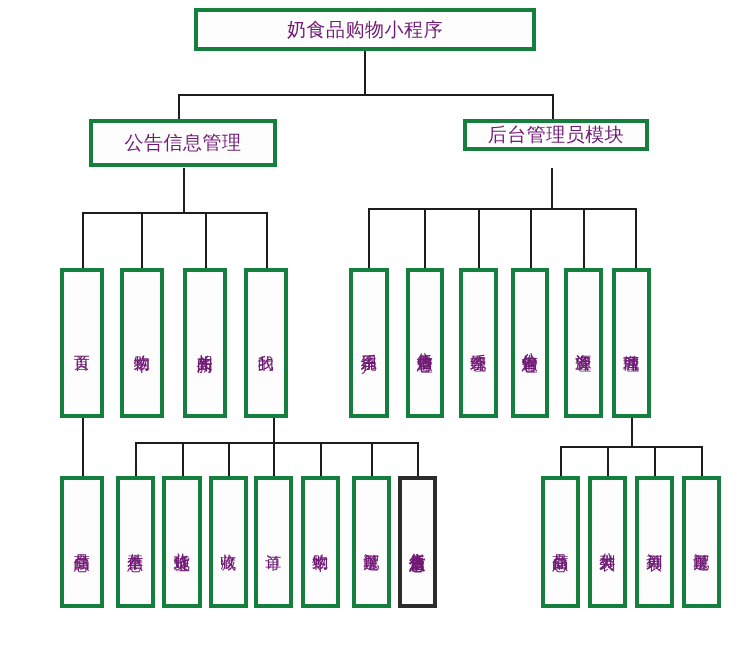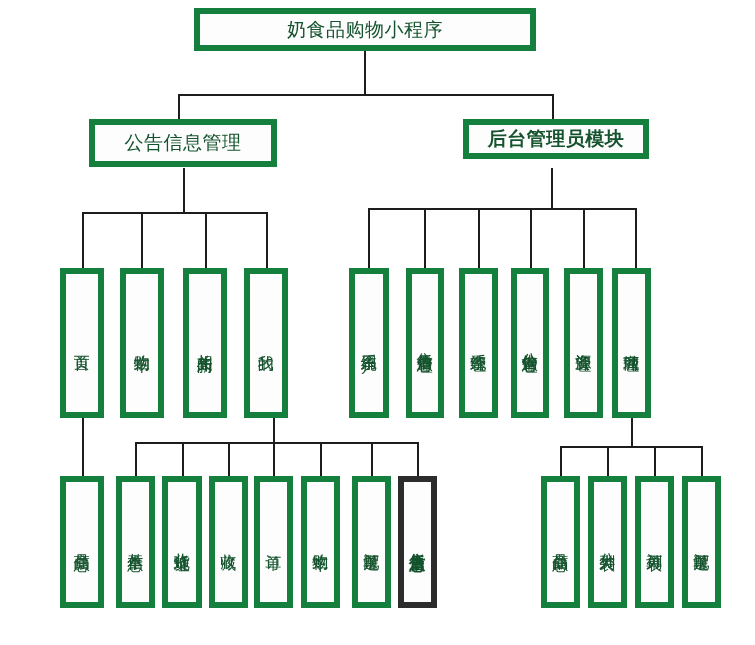--- a/index.html
+++ b/index.html
@@ -16,28 +16,28 @@
     position: relative;
     width: 755px;
     height: 645px;
     background: #ffffff;
     overflow: hidden;
   }
   
   .node {
     position: absolute;
     box-sizing: border-box;
-    border: 6px solid #15803d;
+    border: 4px solid #15803d;
     background: #fdfdfd;
     display: flex;
     align-items: center;
     justify-content: center;
     text-align: right;
     line-height: 1.12;
-    color: #14532d;
+    color: #701a75;
     letter-spacing: 0.5px;
   }
   .node.horiz {
     font-size: 19px;
   }
   .node.vert {
     writing-mode: vertical-rl;
     text-orientation: upright;
     font-size: 16px;
     line-height: 1.08;
@@ -106,21 +106,21 @@
   <div class="ln v" style="left:654px; top:446px; height:30px;"></div>
   <div class="ln v" style="left:701px; top:446px; height:30px;"></div>
 
   <div class="node horiz" style="left:194px; top:8px; width:342px; height:43px;">
     <span class="cap">奶食品购物小程序</span>
   </div>
 
   <div class="node horiz" style="left:89px; top:119px; width:188px; height:48px;">
     <span class="cap">公告信息管理</span>
   </div>
-  <div class="node horiz" style="left:463px; top:119px; width:186px; height:40px;font-weight:bold;">
+  <div class="node horiz" style="left:463px; top:119px; width:186px; height:32px;">
     <span class="cap">后台管理员模块</span>
   </div>
 
   <div class="node vert" style="left:60px; top:268px; width:44px; height:150px;">
     <span class="cap">首页</span>
   </div>
   <div class="node vert" style="left:120px; top:268px; width:44px; height:150px;">
     <span class="cap">购物车</span>
   </div>
   <div class="node vert" style="left:183px; top:268px; width:44px; height:150px;">

